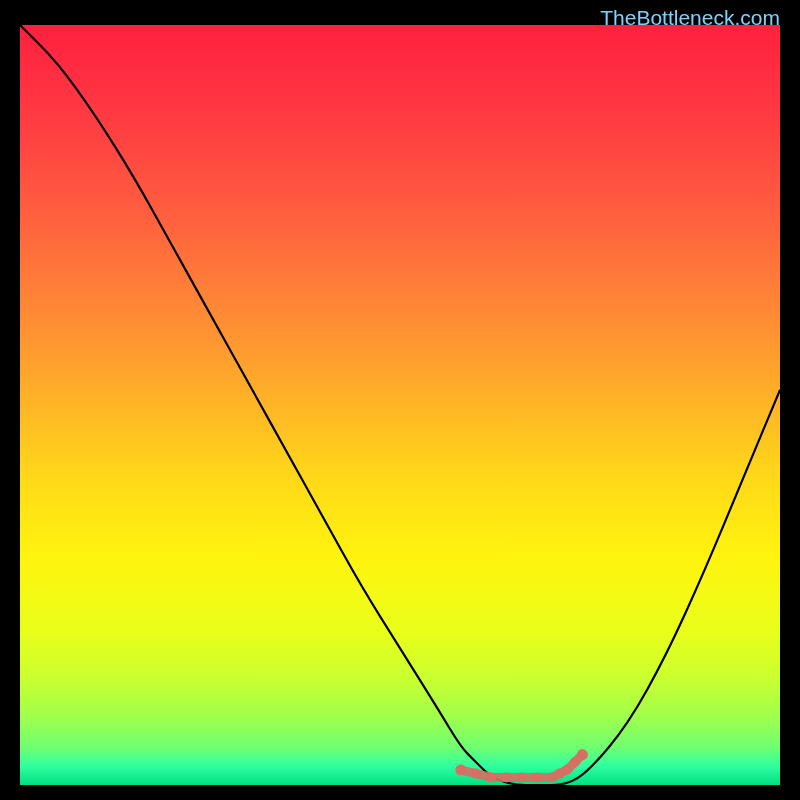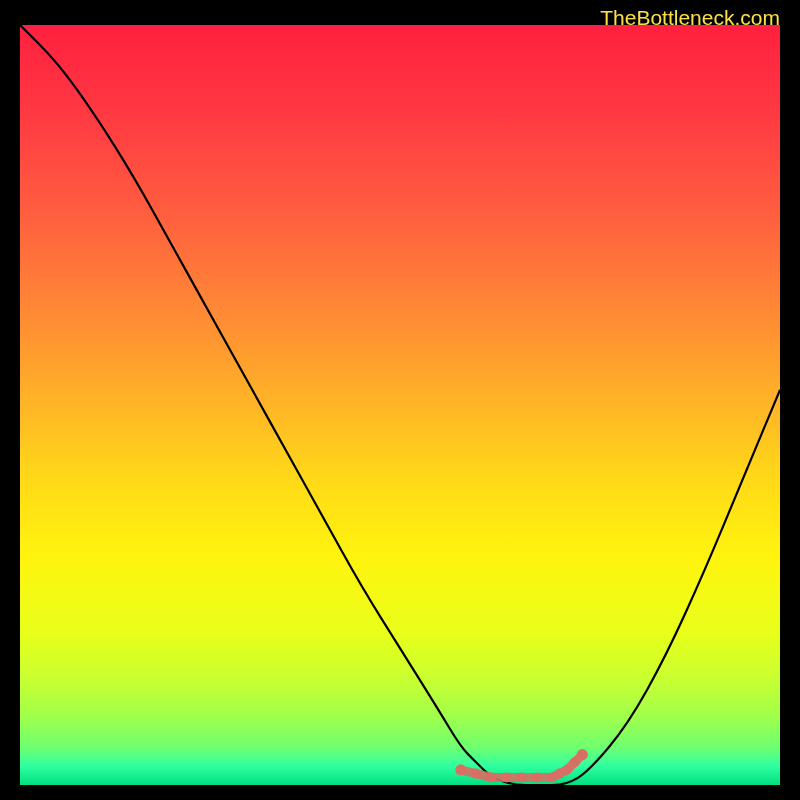--- a/index.html
+++ b/index.html
@@ -14,21 +14,21 @@
   .container {
     position: relative;
     width: 800px;
     height: 800px;
     background: #000;
   }
   .watermark {
     position: absolute;
     top: 6px;
     right: 20px;
-    color: #fde047;
+    color: #7dd3fc;
     font-size: 21px;
     font-weight: 500;
     z-index: 10;
   }
   .plot-area {
     position: absolute;
     left: 20px;
     top: 25px;
     width: 760px;
     height: 760px;

